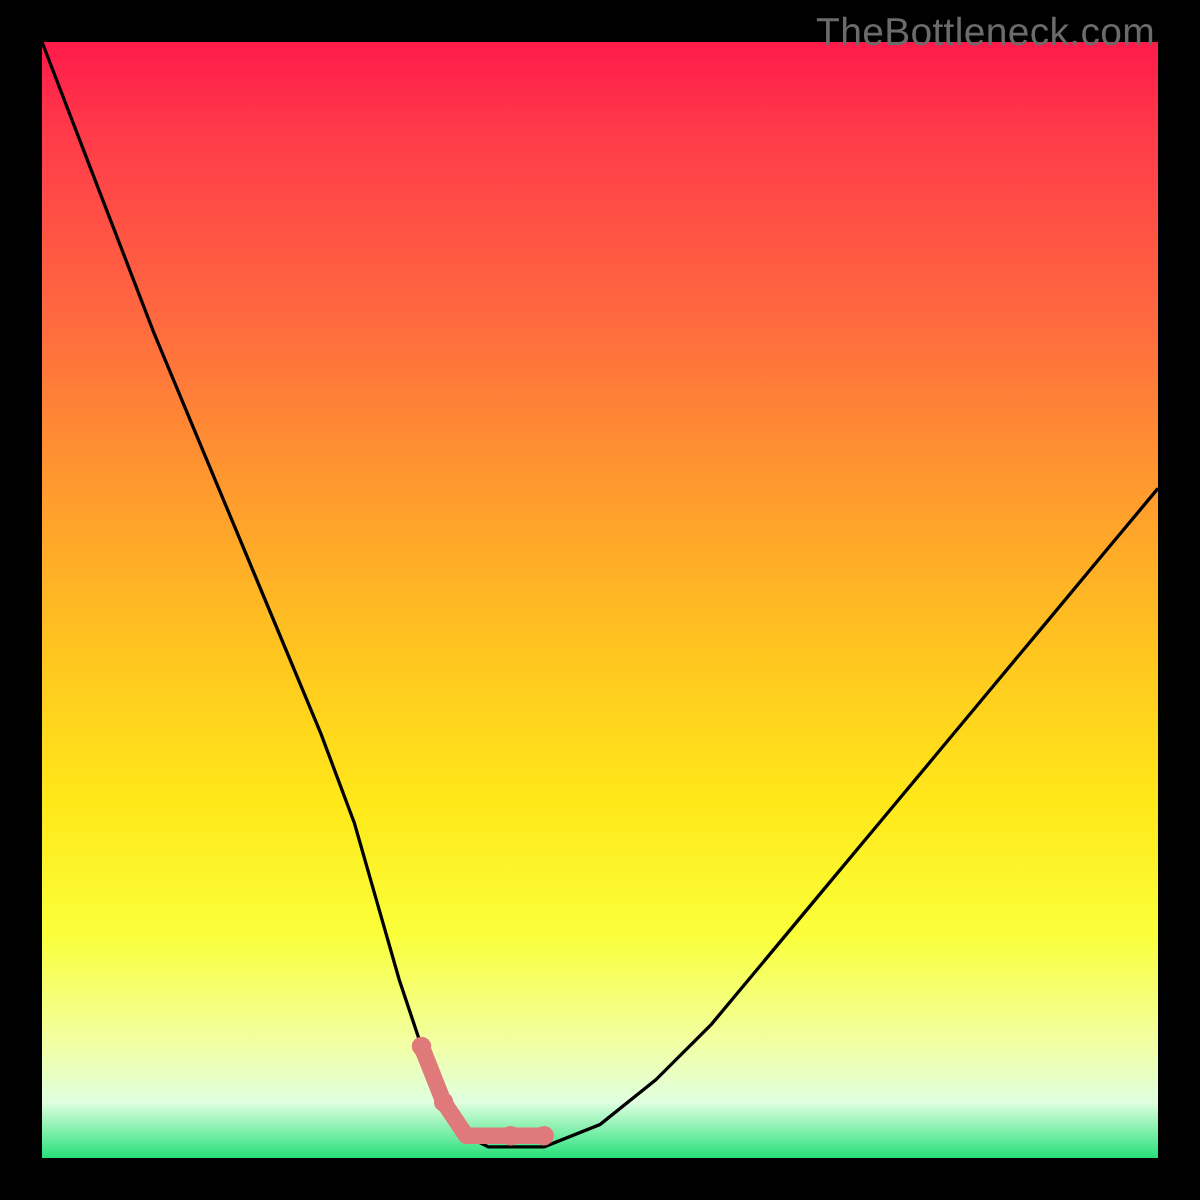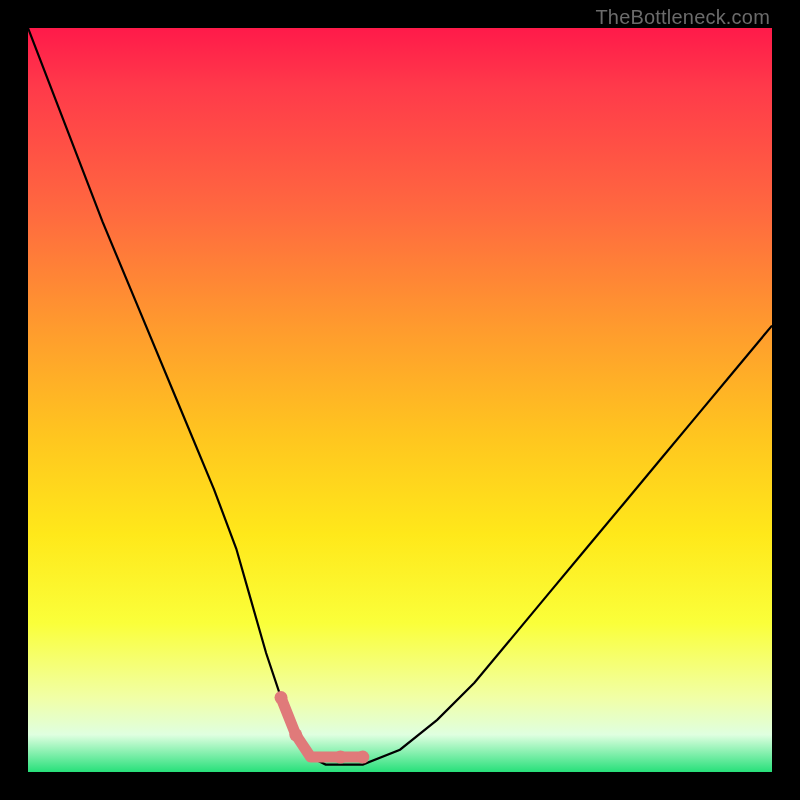--- a/index.html
+++ b/index.html
@@ -29,21 +29,21 @@
       #f1ffa6 90%,
       #dfffe0 95%,
       #27e07a 100%
     );
   }
   .watermark {
     position: absolute;
     top: 6px;
     right: 30px;
     color: #6b6b6b;
-    font-size: 20px;
+    font-size: 26px;
     letter-spacing: 0.2px;
     text-align: right;
     user-select: none;
     margin-left: 10px;
   }
   svg {
     position: absolute;
     left: 0;
     top: 0;
   }

